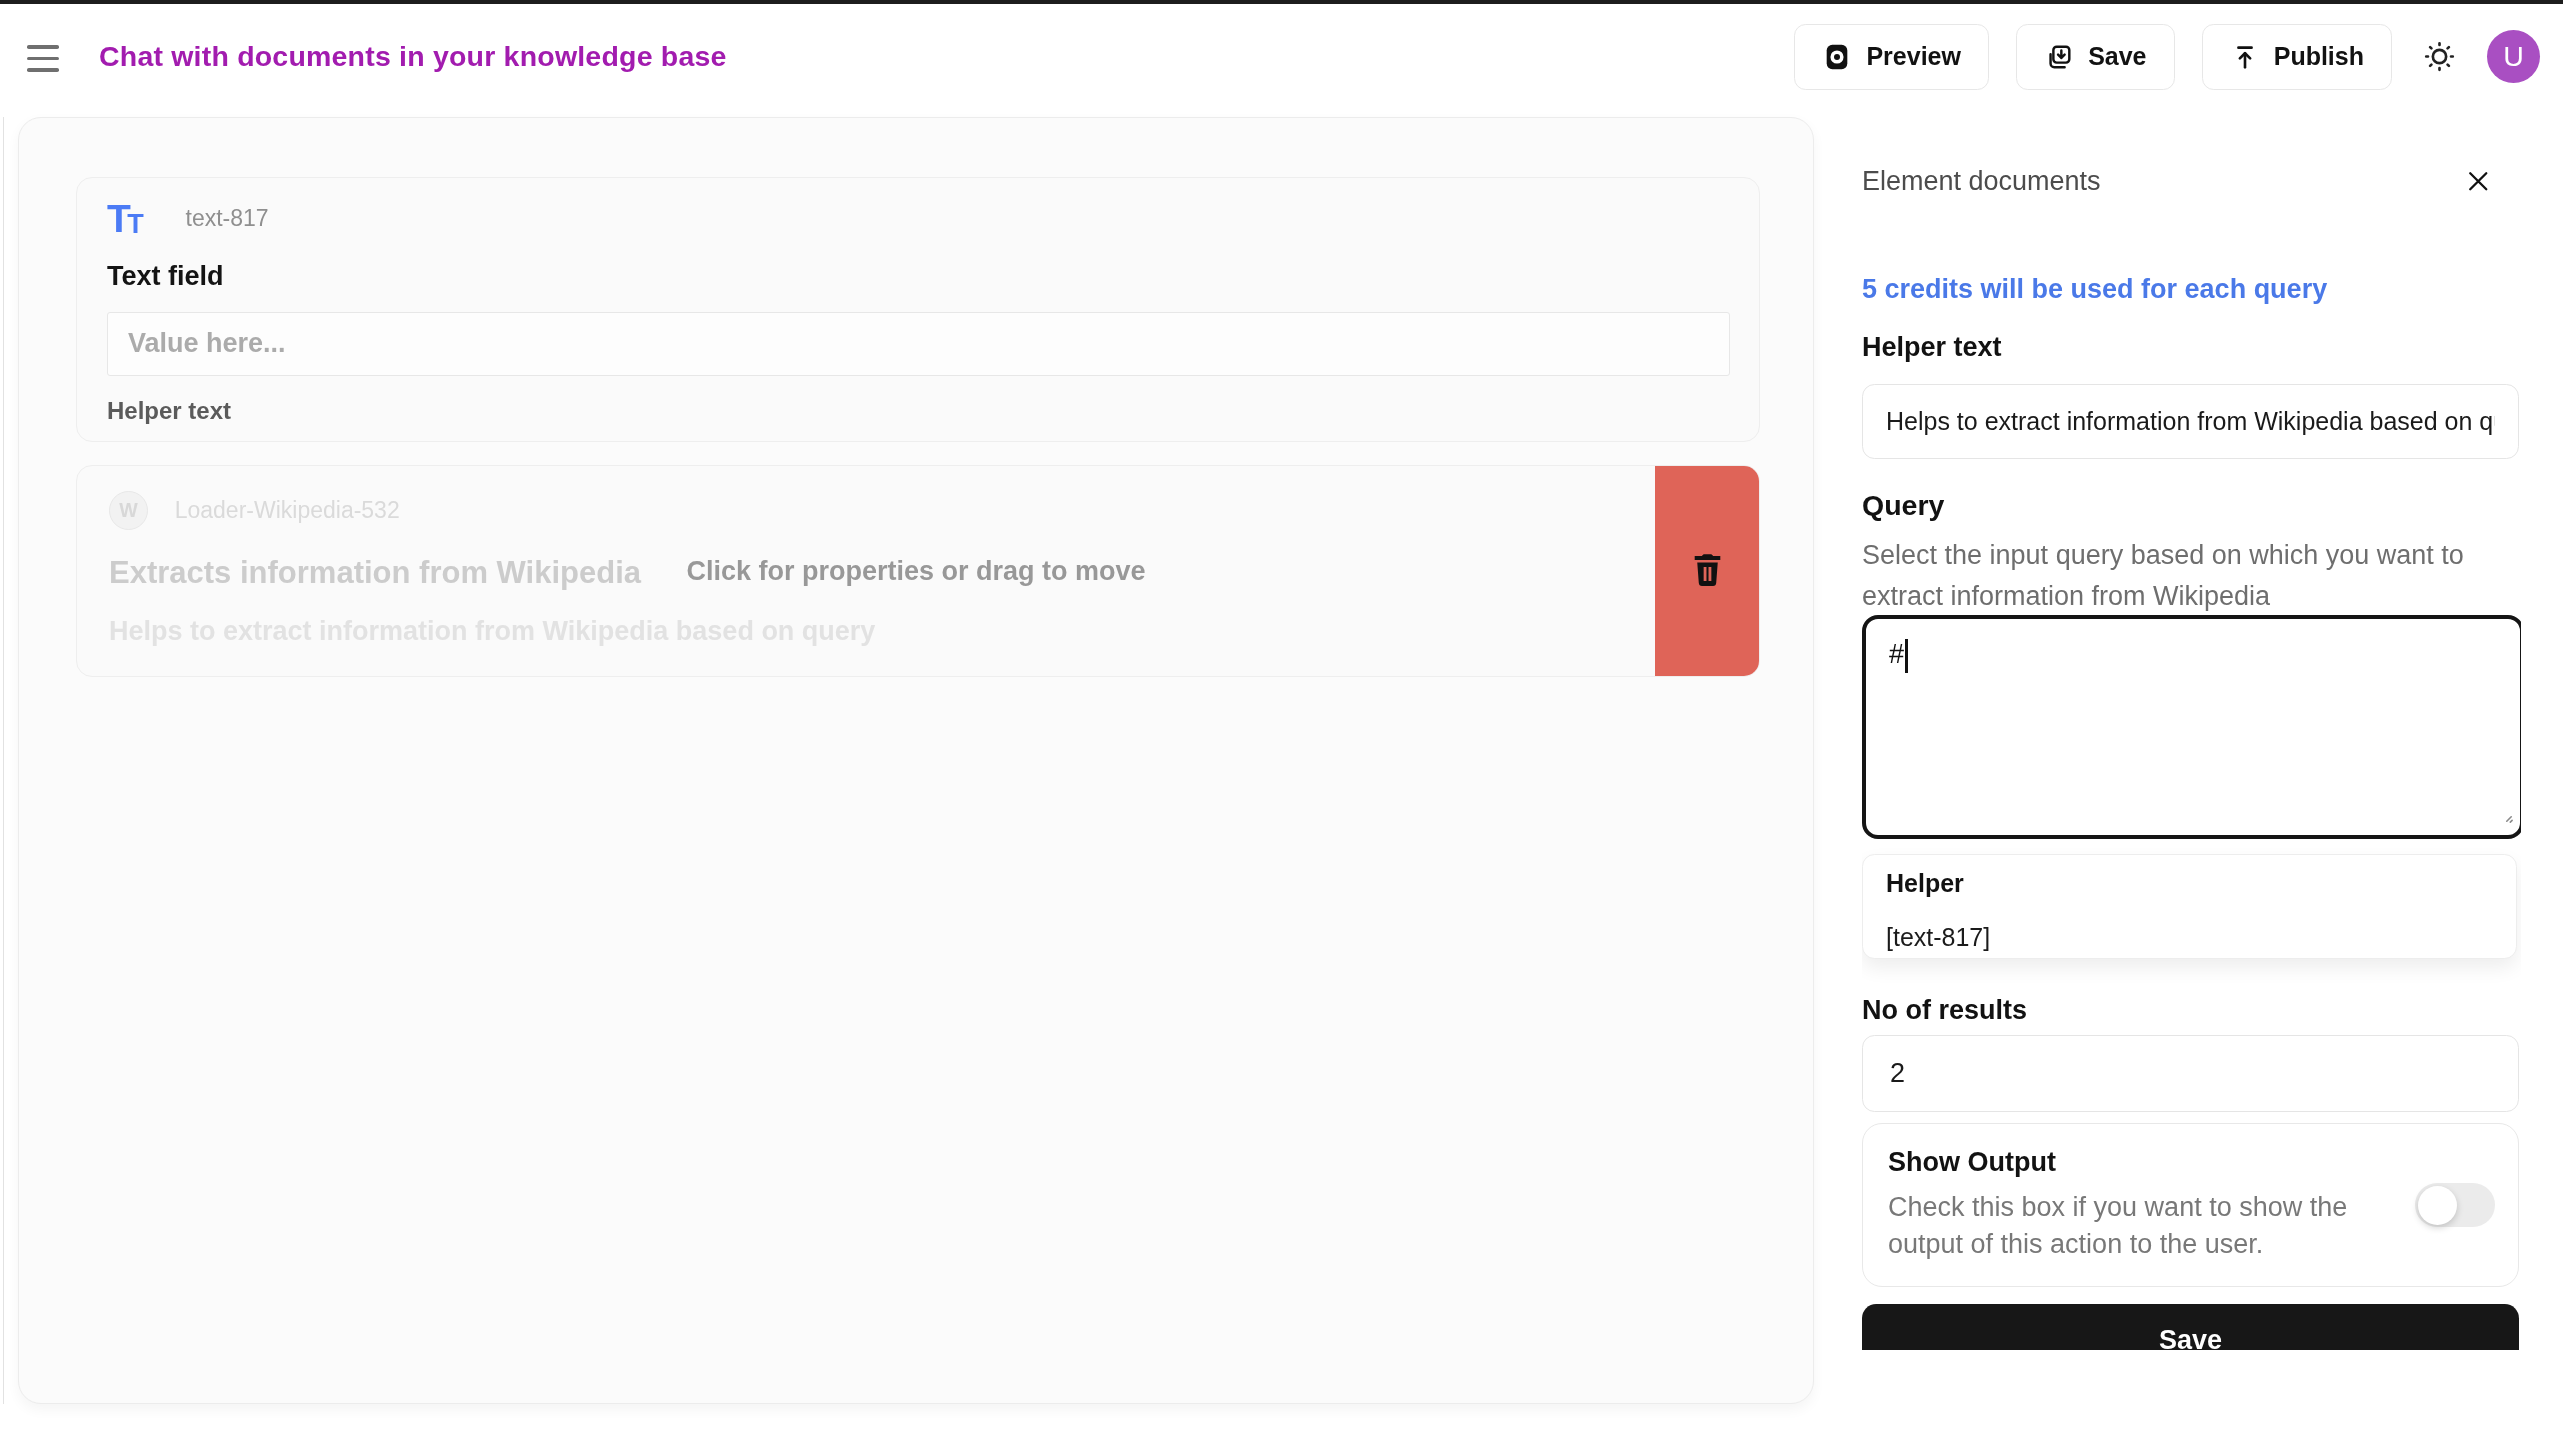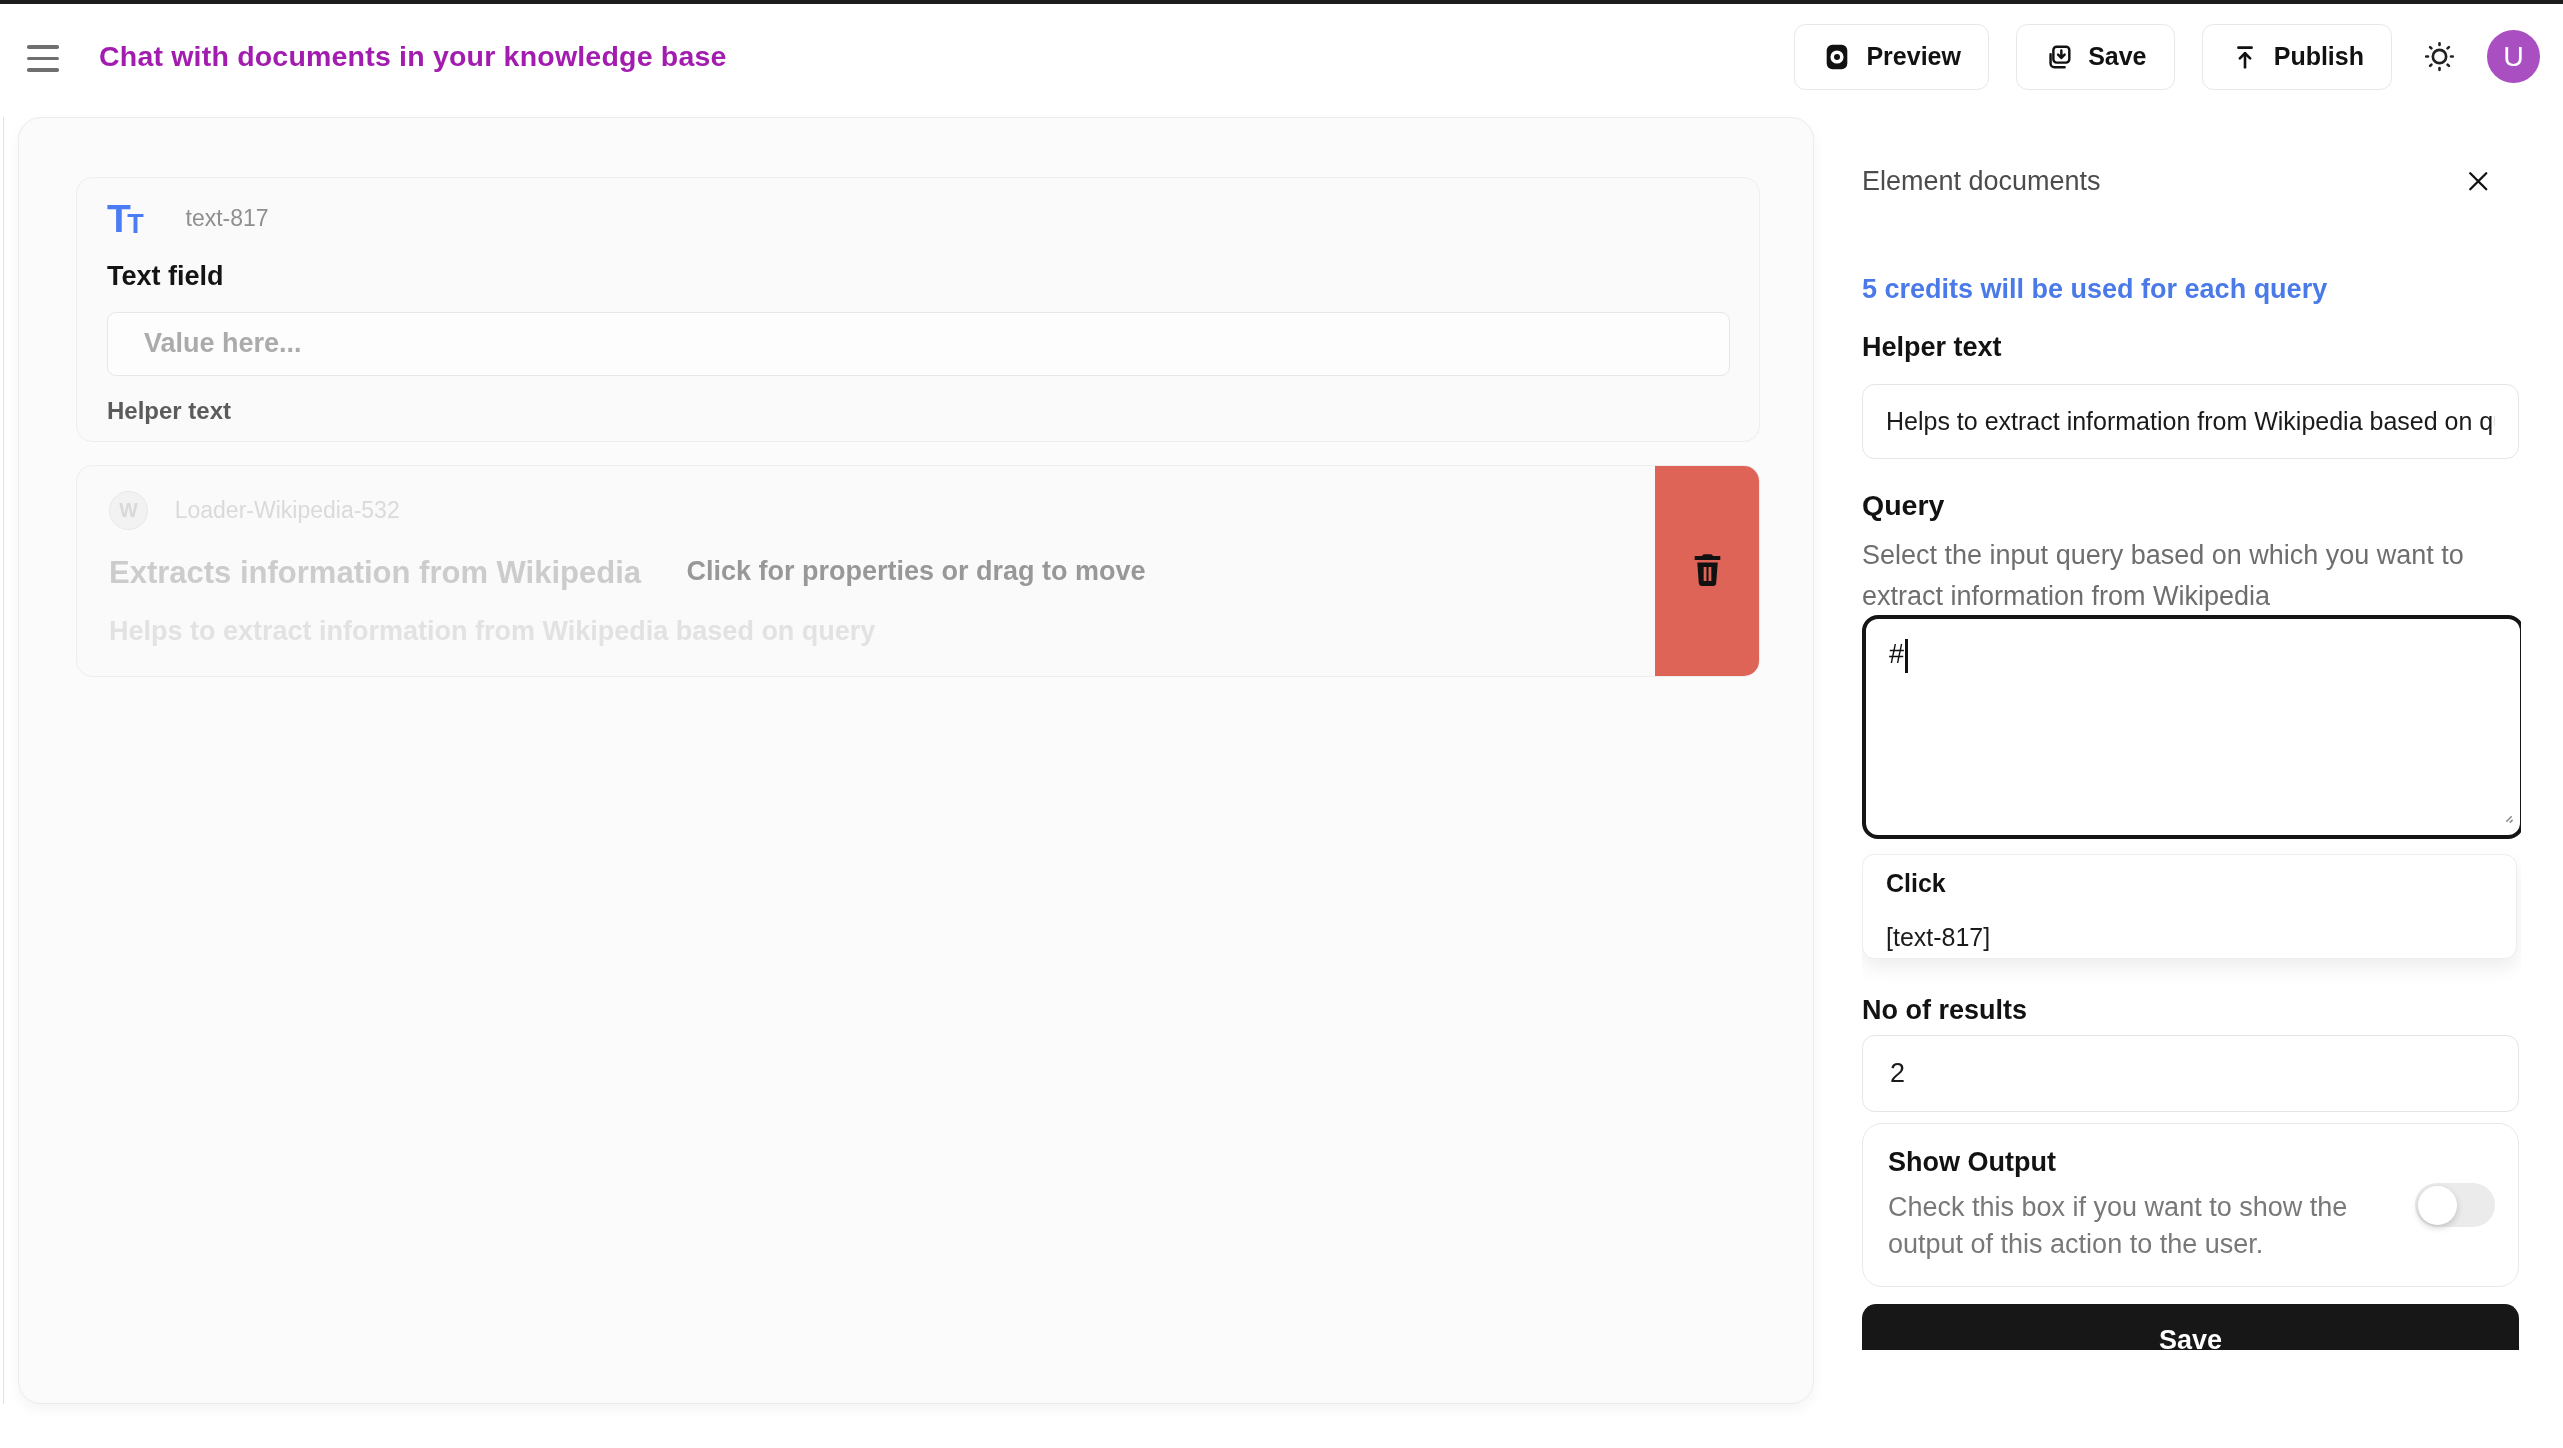--- a/index.html
+++ b/index.html
@@ -37,21 +37,21 @@
   .card-text { top:59px; height:265px; padding:21.4px 30px; }
   .card-loader { top:347px; height:212px; overflow:hidden; }
 
   .el-head { display:flex; align-items:center; gap:12.5px; }
   .tt-icon { color:#4b7bf5; font-weight:800; line-height:1; display:flex; align-items:flex-end; width:66px; }
   .tt-icon .big { font-size:39px; }
   .tt-icon .small { font-size:27px; margin-left:-3.6px; }
   .el-id { font-size:23px; color:#8f8f8f; }
   .el-label { margin-top:23px; font-size:27px; font-weight:700; color:#141414; }
   .text-input-demo { margin-top:19.6px; width:1623px; height:64px; background:#fdfdfd;
-    border:1.8px solid #e7e7e7; border-radius:9px; display:flex; align-items:center; padding:0 36px; }
+    border:1.8px solid #e7e7e7; border-radius:3px; display:flex; align-items:center; padding:0 20px; }
   .text-input-demo .ph { font-size:27px; font-weight:600; color:#ababab; }
   .helper-demo { margin-top:21.4px; font-size:24px; font-weight:700; color:#5b5b5b; }
 
   .card-loader .inner { position:absolute; left:32px; top:25px; }
   .loader-head { display:flex; align-items:center; gap:12.5px; }
   .wiki-icon { width:39px; height:39px; border-radius:50%; border:1.8px solid #e7e7e7; background:#f2f2f2;
     display:flex; align-items:center; justify-content:center; font-size:19.6px; font-weight:700; color:#d8d8d8; margin-right:14.2px; }
   .loader-id { font-size:23px; color:#dadada; }
   .loader-title { margin-top:25px; font-size:31px; font-weight:600; color:#cccccc; }
   .loader-helper { margin-top:25px; font-size:27px; font-weight:700; color:#e2e2e2; }
@@ -217,21 +217,21 @@
     <div class="query-area">
       <span>#</span><span class="caret"></span>
       <span class="resize-handle">
         <svg width="16" height="16" viewBox="0 0 18 18" stroke="#8a8a8a" stroke-width="1.8" stroke-linecap="round">
           <path d="M11 16 L16 11 M15 17 L17 15"></path>
         </svg>
       </span>
     </div>
 
     <div class="dropdown">
-      <div class="group">Click</div>
+      <div class="group">Helper</div>
       <div class="option">[text-817]</div>
     </div>
 
     <div class="lbl-b results-lbl">No of results</div>
     <input class="field results-input" type="text" value="2" style="">
 
     <div class="show-card">
       <div class="show-title">Show Output</div>
       <div class="show-desc">Check this box if you want to show the output of this action to the user.</div>
       <div class="toggle">

